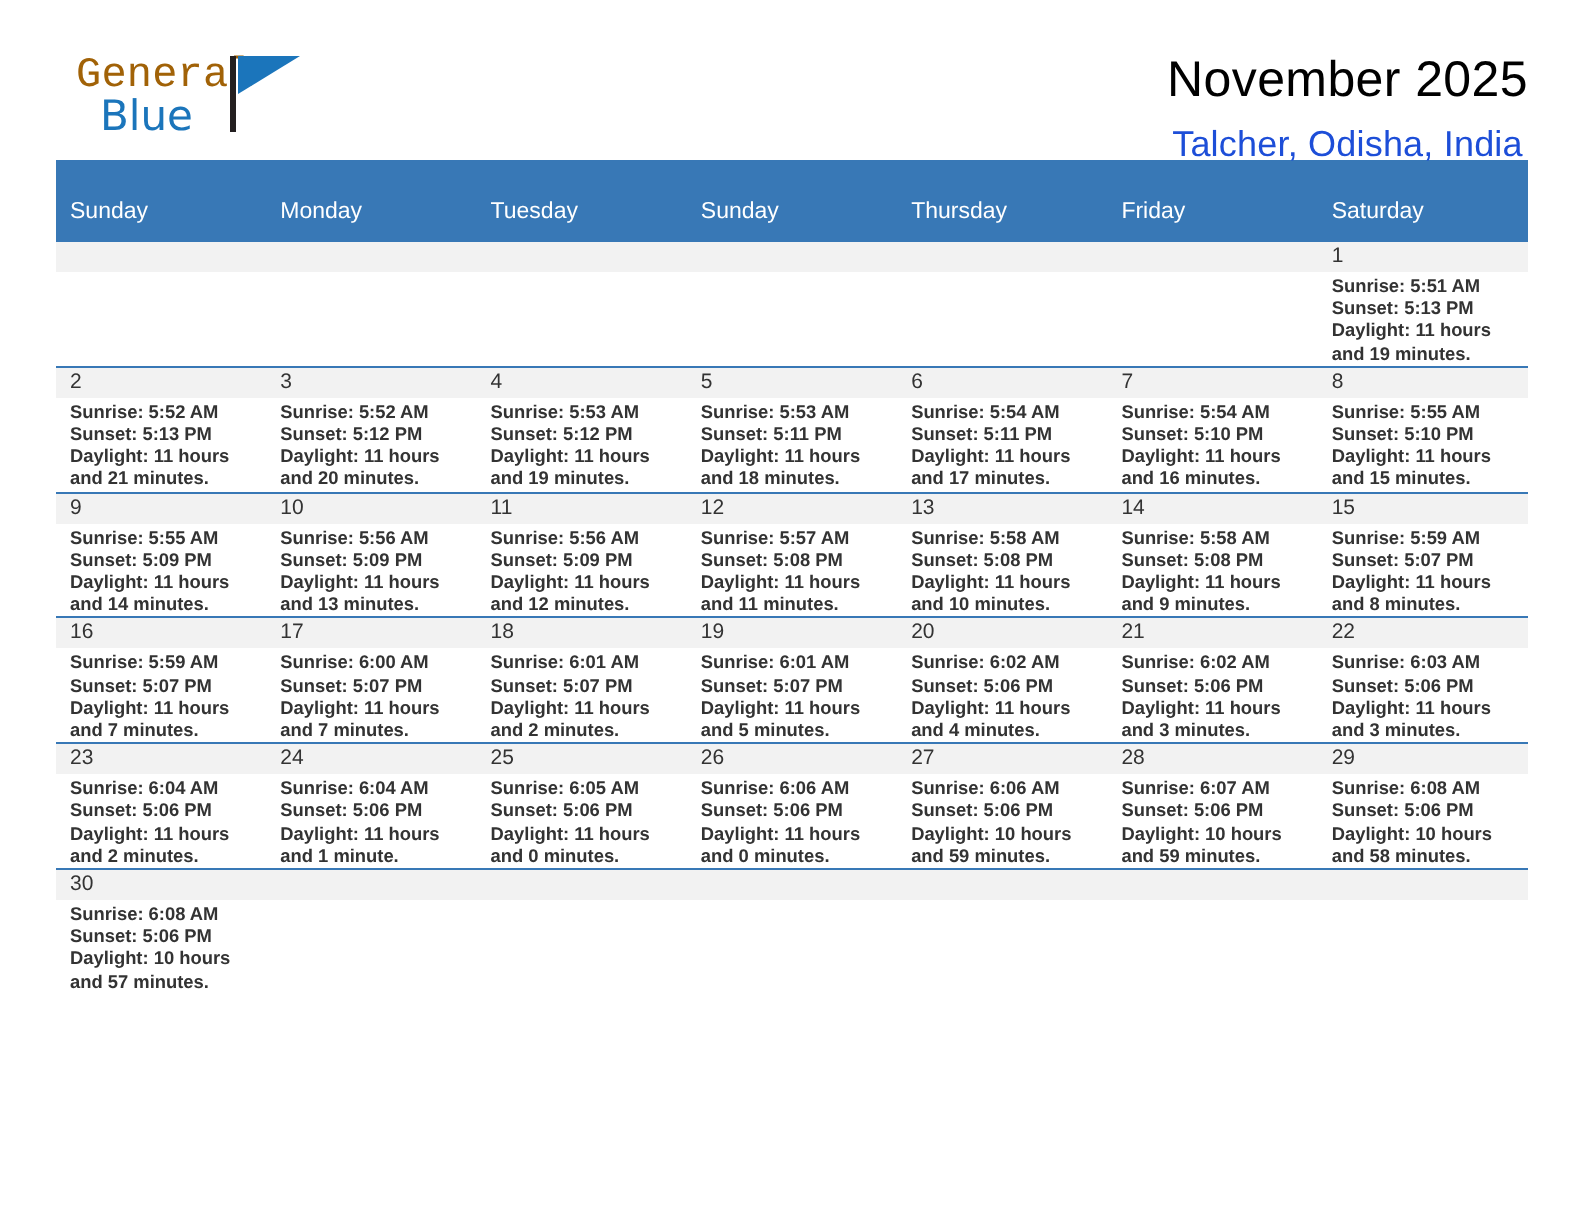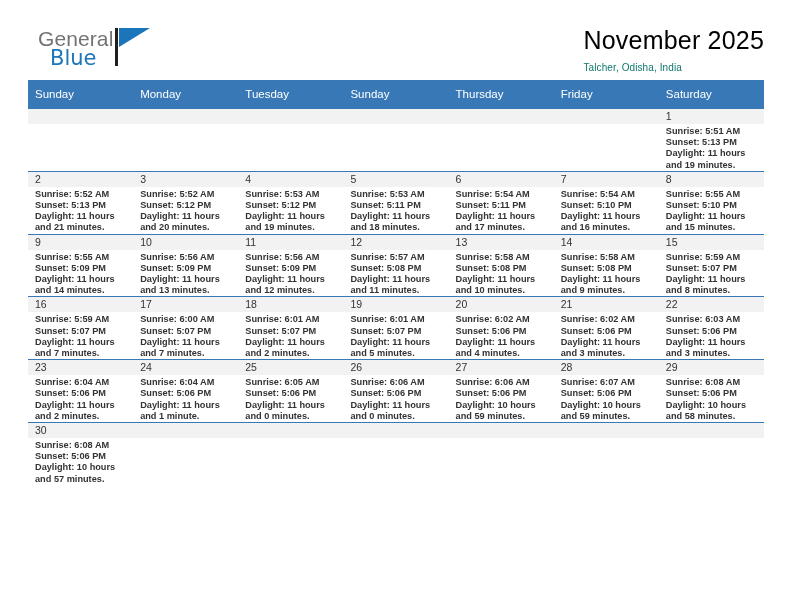--- a/index.html
+++ b/index.html
@@ -37,22 +37,22 @@
     height: 48px;
     line-height: 1;
     user-select: none;
   }
   .logo-general {
     position: absolute;
     left: 10px;
     top: 2px;
     font-size: 21px;
     letter-spacing: 0.1px;
-    color: #737373;
-    font-family: Liberation Sans, sans-serif;
+    color: #a16207;
+    font-family: Liberation Mono, monospace;
   }
   .logo-blue {
     position: absolute;
     left: 22px;
     top: 22px;
     font-size: 21px;
     color: #1b75bb;
     font-family: "DejaVu Sans", sans-serif;
   }
   .logo-triangle {
@@ -66,51 +66,51 @@
   }
   .logo-bar {
     position: absolute;
     left: 87px;
     top: 2px;
     width: 3px;
     height: 38px;
     background: #231f20;
   }
   .title-wrap {
-    text-align: left;
+    text-align: center;
     padding-top: 0px;
   }
   .cal-title {
     font-size: 25px;
     font-weight: normal;
     color: #000;
     line-height: 1.16;
     letter-spacing: 0.2px;
   }
   .cal-subtitle {
-    font-size: 10px;
-    color: #0f766e;
+    font-size: 18px;
+    color: #1d4ed8;
     margin-top: 7px;
     letter-spacing: 0.1px;
   }
 
   
   .calendar {
     width: 736px;
     border-collapse: collapse;
     table-layout: fixed;
     margin-top: 6px;
   }
   .calendar th {
     background: #3878b6;
     color: #ffffff;
     font-size: 11.5px;
     font-weight: normal;
     text-align: left;
-    padding: 5px 0 6px 7px;
+    padding: 17px 0 6px 7px;
     border: none;
     height: 17px;
     vertical-align: middle;
   }
   .calendar td {
     width: 105.14px;
     height: 60px;
     vertical-align: top;
     padding: 0;
     border-top: 1px solid #3878b6;

